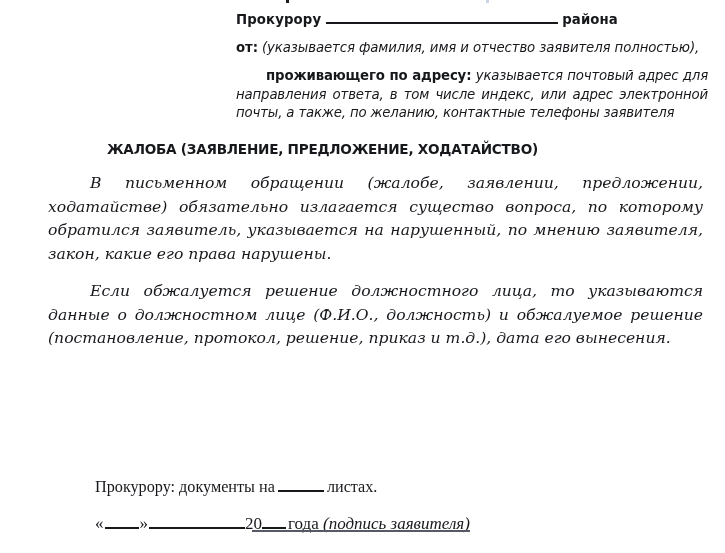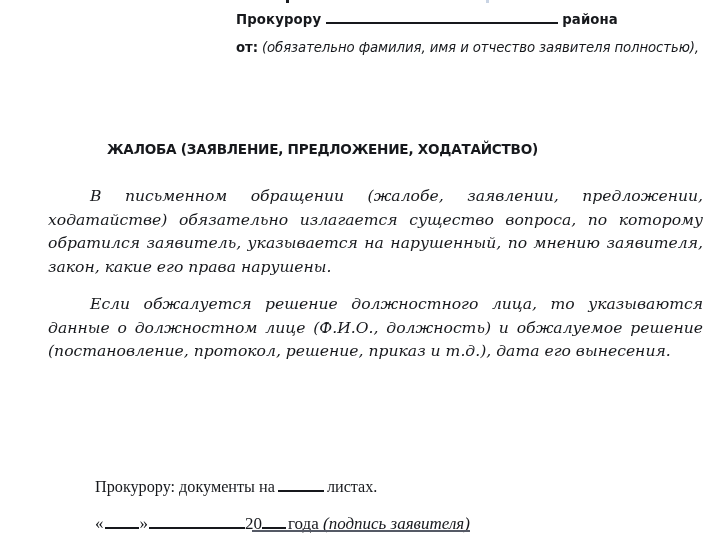--- a/index.html
+++ b/index.html
@@ -104,21 +104,21 @@
     text-align: center;
     font-family: "DejaVu Sans", "Liberation Sans", sans-serif;
     font-weight: bold;
     font-size: 13.6px;
     letter-spacing: -0.25px;
   }
 
   
   .body-wrap {
     position: absolute;
-    top: 185px;
+    top: 172px;
     left: 48px;
     width: 655px;
   }
   .body-par {
     font-family: "DejaVu Serif", "Liberation Serif", serif;
     font-style: italic;
     font-size: 15.6px;
     line-height: 23.5px;
     text-align: justify;
     text-indent: 42px;
@@ -196,23 +196,27 @@
   </div>
 
   <div class="addressee">
 
     <div class="addr-line-prokuroru">
       <span>Прокурору</span><span class="blank-line"></span><span>района</span>
     </div>
 
     <div class="addr-line-ot">
       <span class="lbl">от:</span>
-      <span class="val">(обязательно фамилия, имя и отчество заявителя полностью),</span>
+      <span class="val">(указывается фамилия, имя и отчество заявителя полностью),</span>
     </div>
 
+    <div class="addr-block-address">
+      <span class="lbl">проживающего по адресу:</span>
+      <span class="val">указывается почтовый адрес для направления ответа, в том числе индекс, или адрес электронной почты, а также, по желанию, контактные телефоны заявителя</span>
+    </div>
 
   </div>
 
   <div class="doc-title">ЖАЛОБА (ЗАЯВЛЕНИЕ, ПРЕДЛОЖЕНИЕ, ХОДАТАЙСТВО)</div>
 
   <div class="body-wrap">
     <p class="body-par">В письменном обращении (жалобе, заявлении, предложении, ходатайстве) обязательно излагается существо вопроса, по которому обратился заявитель, указывается на нарушенный, по мнению заявителя, закон, какие его права нарушены.</p>
     <p class="body-par">Если обжалуется решение должностного лица, то указываются  данные о должностном лице (Ф.И.О., должность) и обжалуемое решение (постановление, протокол, решение, приказ и т.д.), дата его вынесения.</p>
   </div>
 

